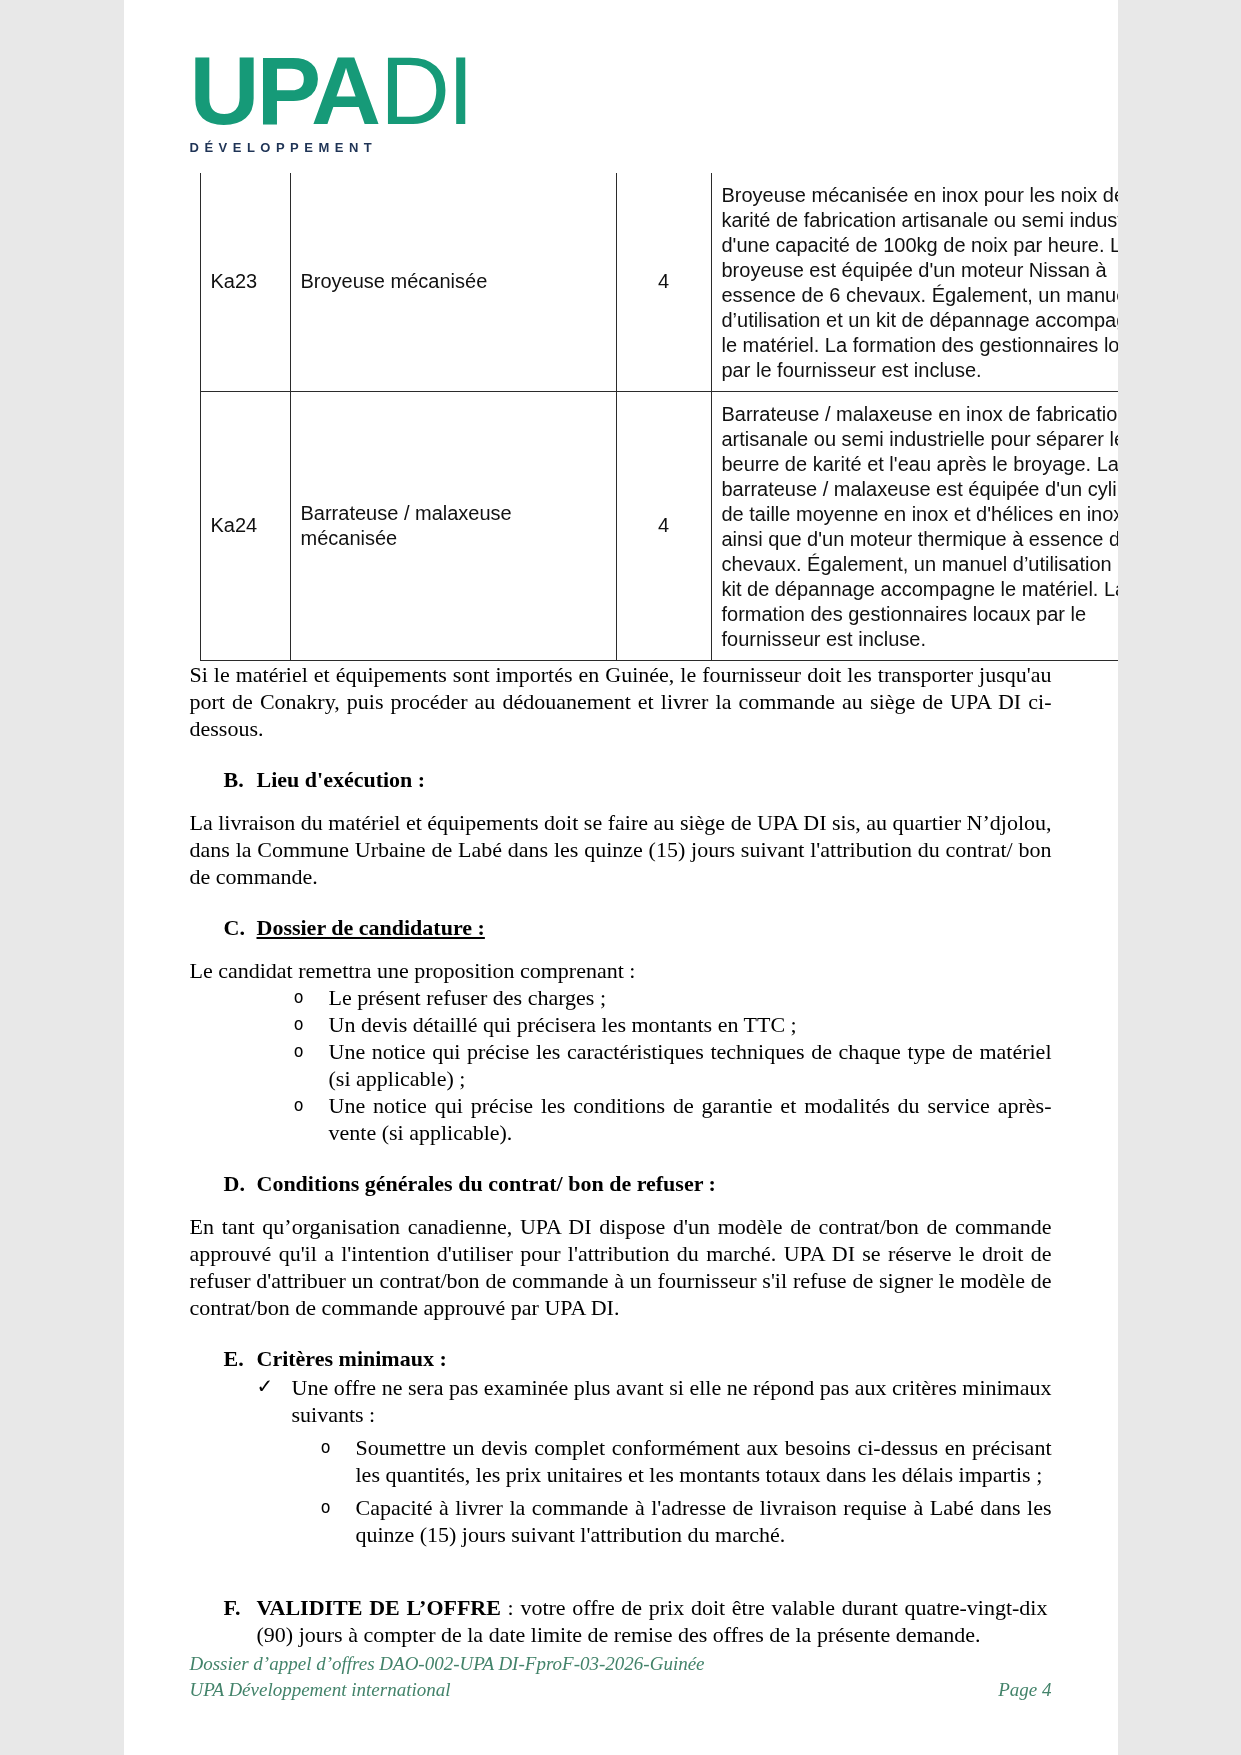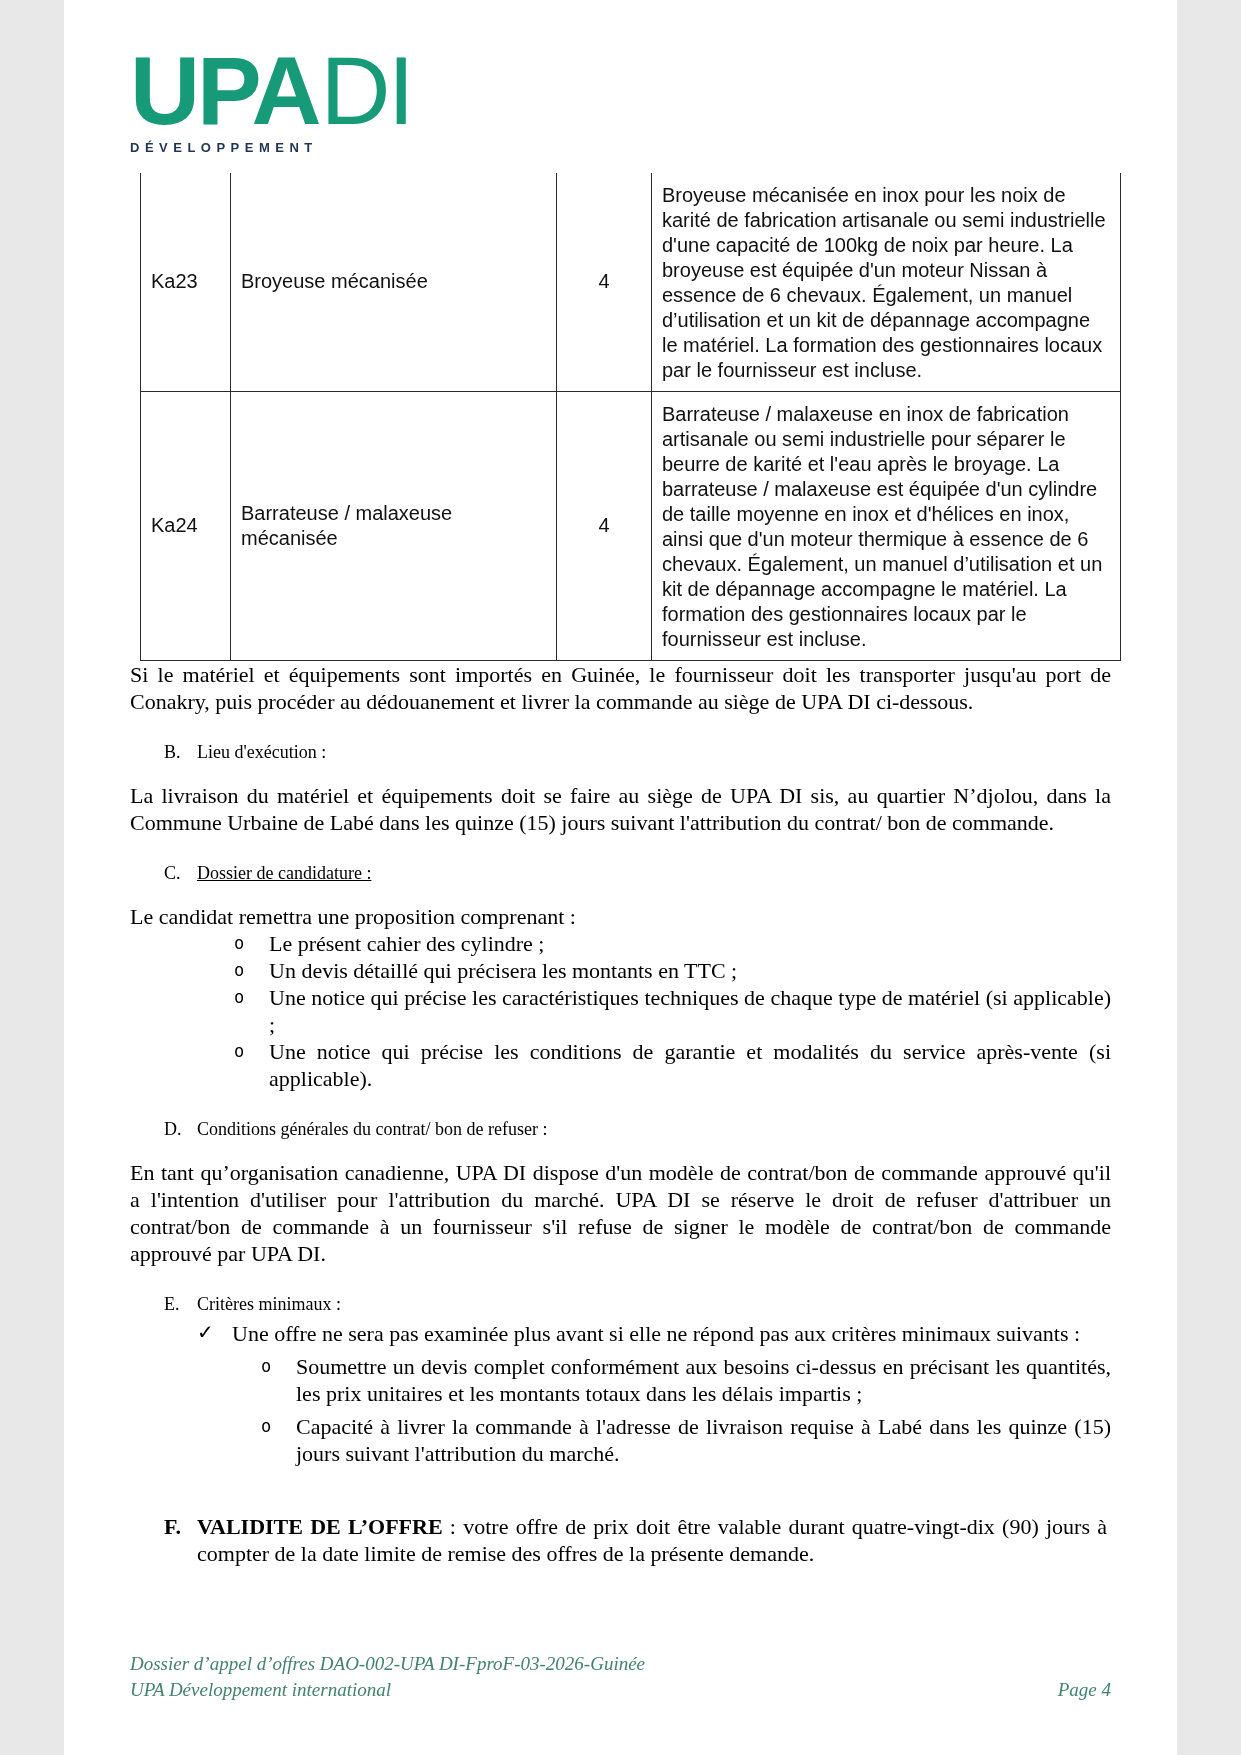--- a/index.html
+++ b/index.html
@@ -4,21 +4,21 @@
 <style>
   :root{
     --brand-green:#169a78;
     --brand-navy:#1f3456;
     --footer-green:#43836a;
     --line:#2b2b2b;
   }
   *{margin:0;padding:0;box-sizing:border-box;}
   html,body{background:#e8e8e8;}
   .page{
-    width:1113px;height:1755px;background:#ffffff;
+    width:994px;height:1755px;background:#ffffff;
     margin:0 auto;position:relative;overflow:hidden;
     font-family:"Liberation Serif", serif;color:#000;
   }
   .content{padding:0 66px;}
 
   
   .logo-block{padding:46px 0 0 0;}
   .logo-word{
     font-family:"Liberation Sans", sans-serif;
     font-size:97px;line-height:0.92;letter-spacing:-3px;
@@ -50,21 +50,21 @@
   .col-desc{width:469px;}
   td.qty{text-align:center;}
   td.desc{vertical-align:top;padding-top:10px;}
   .row-tall td{height:196px;}
 
   
   .para{
     font-size:22px;line-height:27px;text-align:justify;
   }
   .section-heading{
-    font-size:18px;line-height:27px;font-weight:400;
+    font-size:22px;line-height:27px;font-weight:700;
     margin:24px 0 0 34px;
   }
   .section-heading .letter{display:inline-block;min-width:33px;}
   .section-heading.underlined .title{text-decoration:underline;}
   .section-body{font-size:22px;line-height:27px;text-align:justify;margin-top:16px;}
 
   .bullet-row{
     position:relative;font-size:22px;line-height:27px;
     text-align:justify;margin-left:139px;margin-top:0;
   }
@@ -150,21 +150,21 @@
       <span class="letter">B.</span><span class="title">Lieu d'exécution :</span>
     </div>
     <p class="section-body">La livraison du matériel et équipements doit se faire au siège de UPA DI sis, au quartier N’djolou, dans la Commune Urbaine de Labé dans les quinze (15) jours suivant l'attribution du contrat/ bon de commande.</p>
 
     <div class="section-heading underlined">
       <span class="letter">C.</span><span class="title">Dossier de candidature :</span>
     </div>
     <p class="section-body">Le candidat remettra une proposition comprenant :</p>
     <div class="bullet-row">
       <span class="marker">o</span>
-      <span>Le présent cahier des cylindre ;</span>
+      <span>Le présent refuser des charges ;</span>
     </div>
     <div class="bullet-row">
       <span class="marker">o</span>
       <span>Un devis détaillé qui précisera les montants en TTC ;</span>
     </div>
     <div class="bullet-row">
       <span class="marker">o</span>
       <span>Une notice qui précise les caractéristiques techniques de chaque type de matériel (si applicable) ;</span>
     </div>
     <div class="bullet-row">

